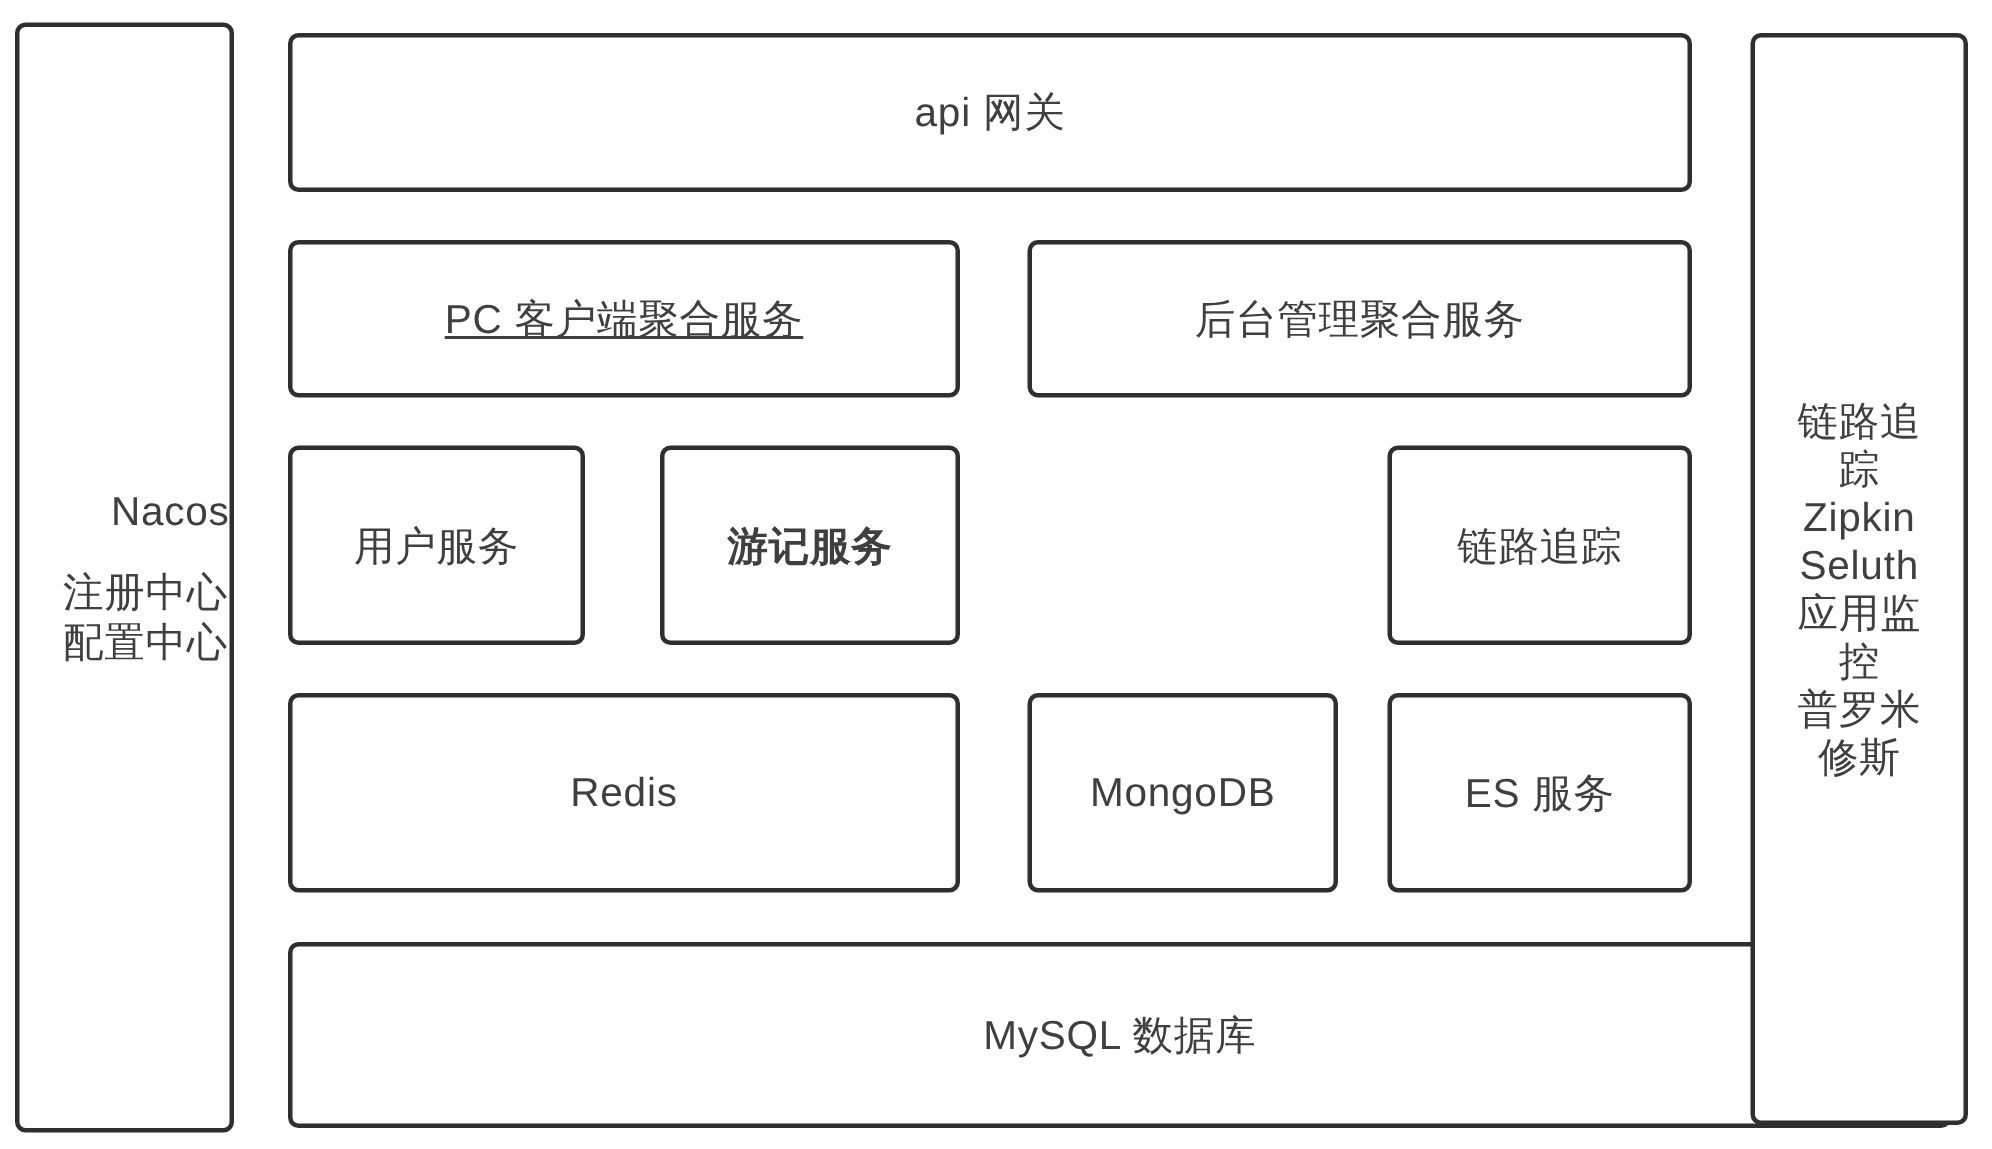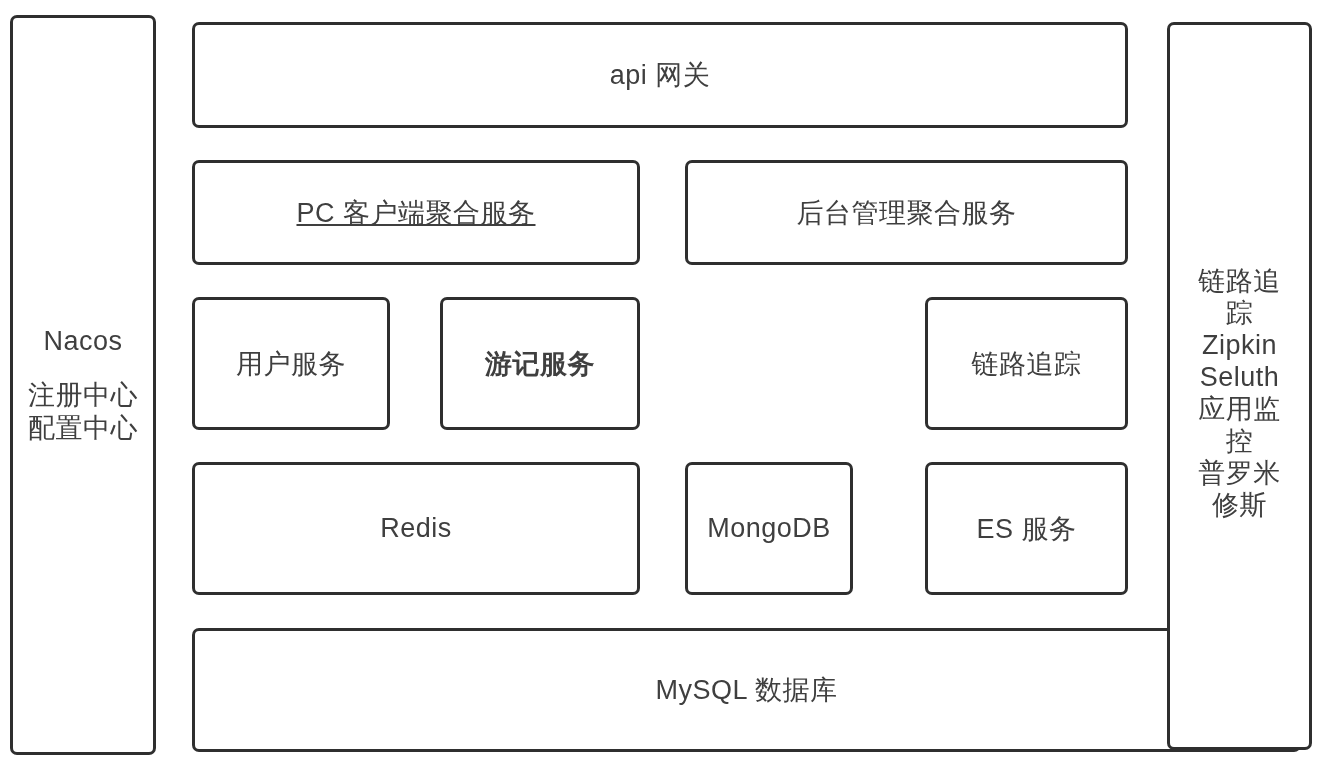--- a/index.html
+++ b/index.html
@@ -25,38 +25,38 @@
     border-radius: 7px;
     background: var(--bg);
     display: flex;
     align-items: center;
     justify-content: center;
     color: var(--text);
     font-size: 27px;
     letter-spacing: 0.5px;
   }
   
-  .panel-left  { left: 10px;  top: 15px; width: 146px; height: 740px; flex-direction: column; }
+  .panel-left  { left: 10px;  top: 15px; width: 146px; height: 740px; flex-direction: column; align-items: flex-end; }
   .panel-right { left: 1167px; top: 22px; width: 145px; height: 728px;
                  flex-direction: column; 
                  padding: 110px 0 96px 0; }
   .panel-left .panel-title { margin-bottom: 22px; }
   .panel-lines { text-align: center; line-height: 33px; width: 112px; }
   .panel-group { text-align: center; line-height: 32px; width: 104px; }
 
   
   .gateway    { left: 192px; top: 22px;  width: 936px; height: 106px; }
   .agg-left   { left: 192px; top: 160px; width: 448px; height: 105px; text-decoration: underline; }
   .agg-right  { left: 685px; top: 160px; width: 443px; height: 105px; }
   .svc-1      { left: 192px; top: 297px; width: 198px; height: 133px; }
   .svc-2      { left: 440px; top: 297px; width: 200px; height: 133px; font-weight: bold; }
   .svc-3      { left: 685px; top: 297px; width: 200px; height: 133px; }
   .svc-4      { left: 925px; top: 297px; width: 203px; height: 133px; }
   .store-redis{ left: 192px; top: 462px; width: 448px; height: 133px; }
-  .store-mongo{ left: 685px; top: 462px; width: 168px; height: 133px; }
+  .store-mongo{ left: 685px; top: 462px; width: 207px; height: 133px; }
   .store-es   { left: 925px; top: 462px; width: 203px; height: 133px; }
   .database   { left: 192px; top: 628px; width: 1109px; height: 124px; }
 </style>
 </head>
 <body>
 
 <div class="canvas">
 
   <div class="node panel-left">
     <div class="panel-title">Nacos</div>

